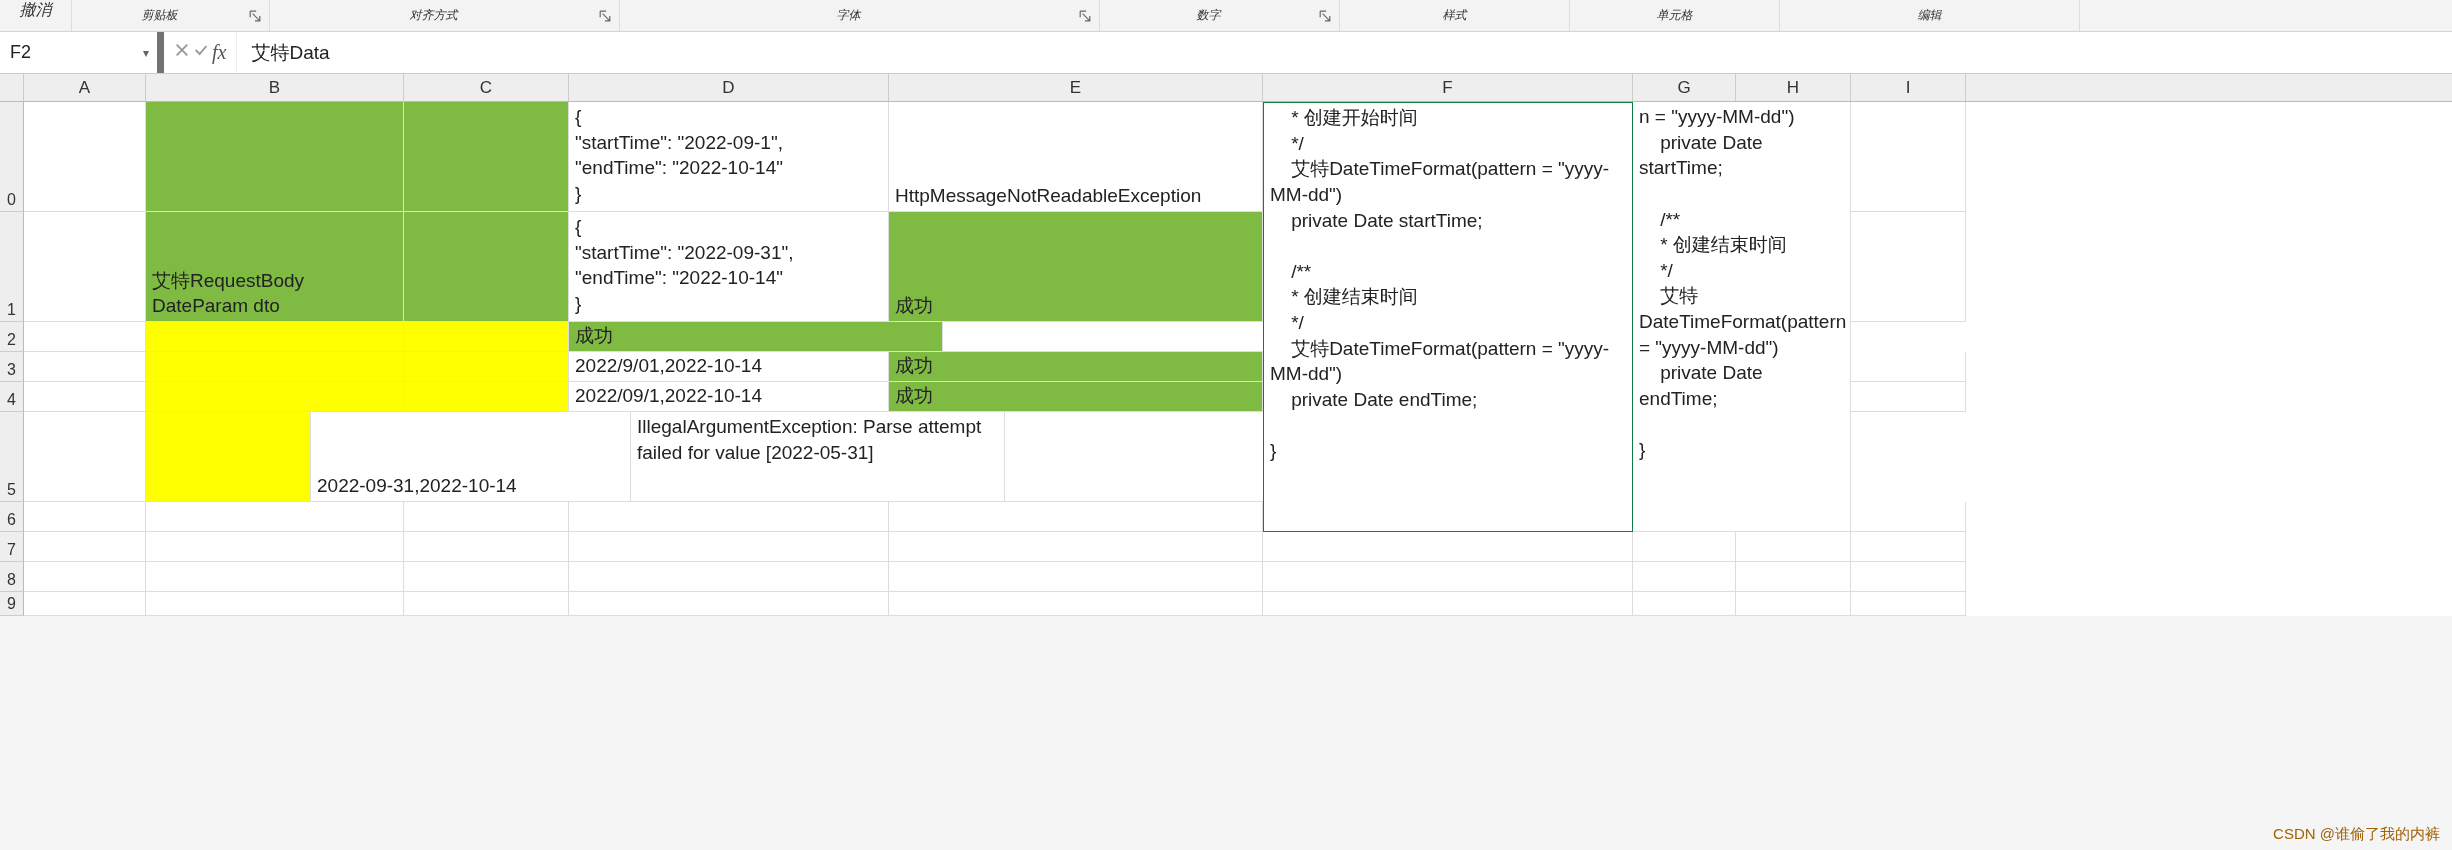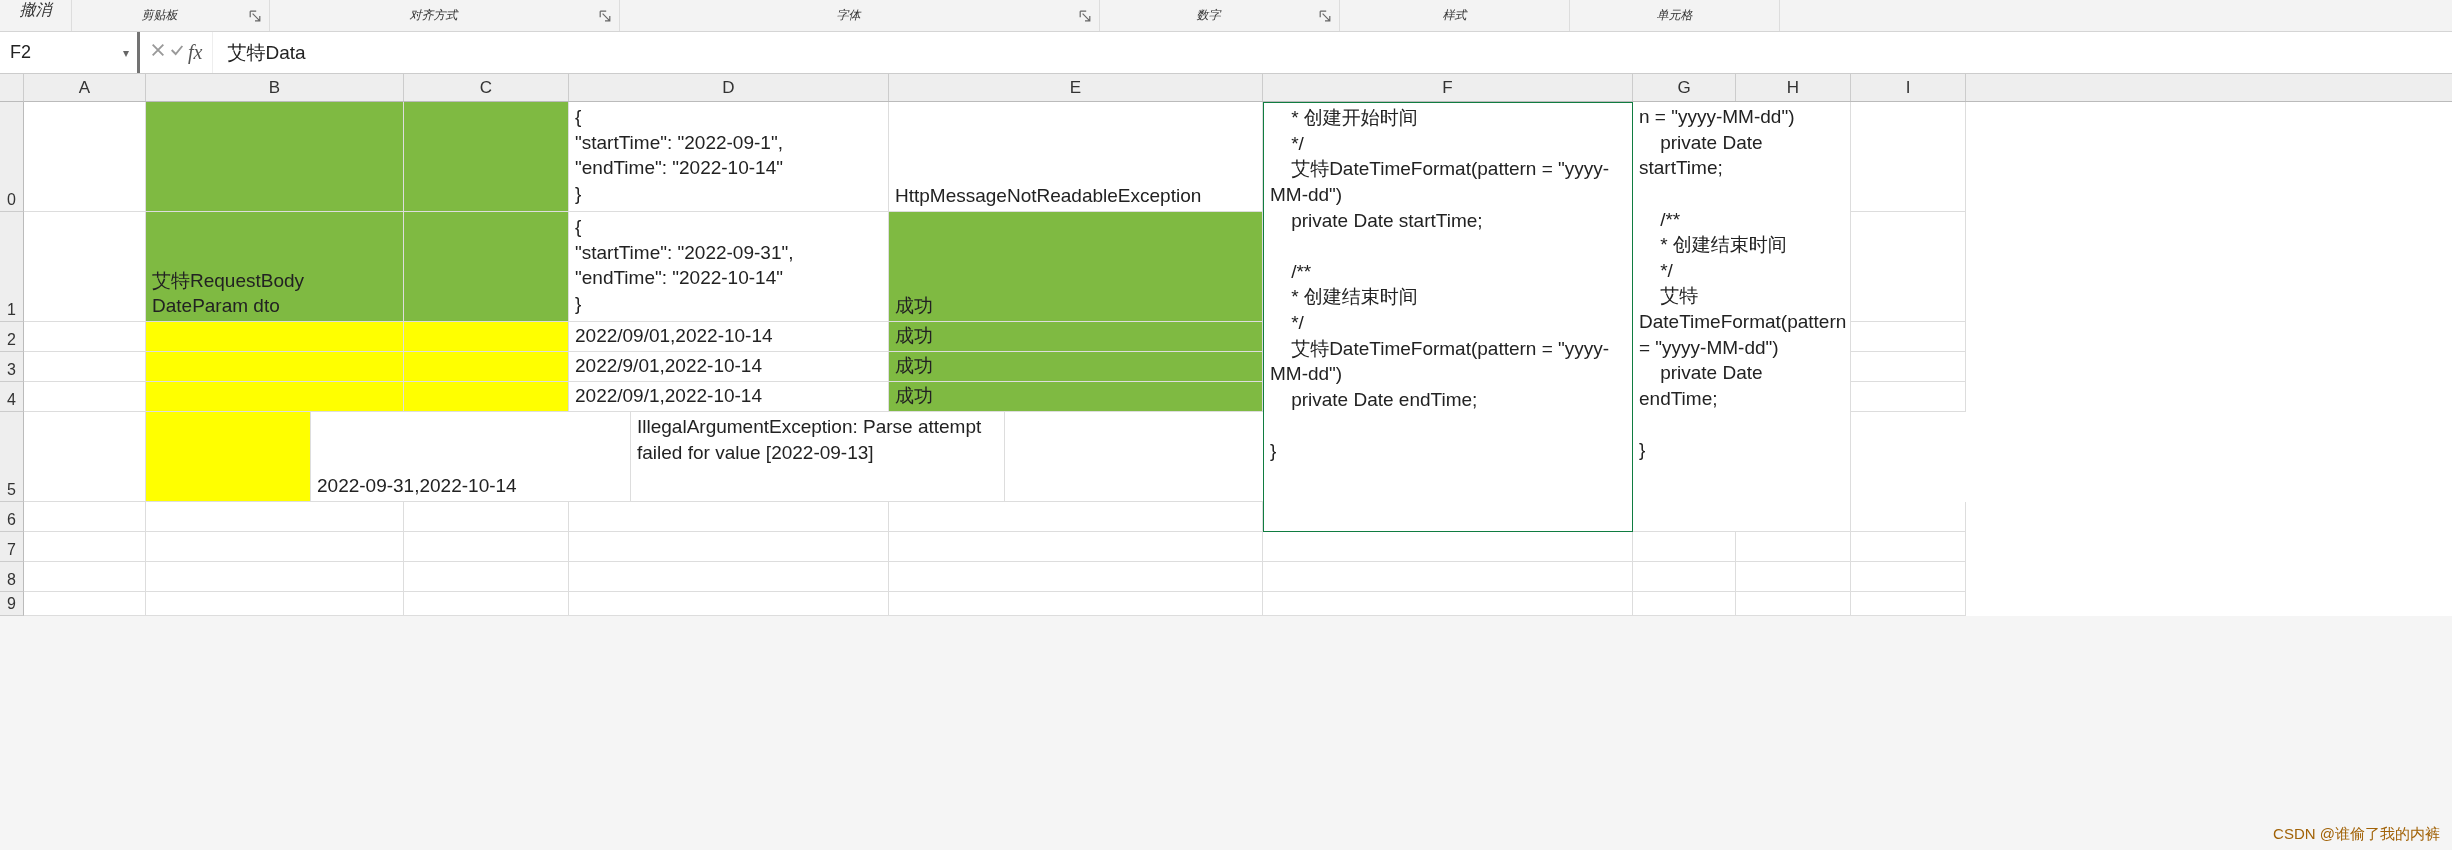--- a/index.html
+++ b/index.html
@@ -46,24 +46,24 @@
     
     
     .formulabar {
       display: flex;
       align-items: center;
       background: #fff;
       border-bottom: 1px solid #ccc;
       height: 42px;
     }
     .name-box {
-      width: 140px;
-      display: flex;
-      align-items: center;
-      border-right: 3px solid #737373;
+      width: 164px;
+      display: flex;
+      align-items: center;
+      border-right: 7px solid #737373;
       height: 100%;
       padding: 0 4px 0 10px;
       justify-content: space-between;
       font-size: 18px;
     }
     .name-dd { color: #666; font-size: 12px; padding: 0 4px; }
     .fb-btns {
       display: flex;
       align-items: center;
       padding: 0 10px;
@@ -196,20 +196,23 @@
       <svg viewBox="0 0 10 10">
           <path d="M1 1 L1 6 M1 1 L6 1 M3 3 L9 9 M9 5 L9 9 L5 9" stroke="#666" stroke-width="1" fill="none"></path>
         </svg>
     </span>
   </div>
   <div class="ribbon-group" style="width:230px">
     <span class="gl">样式</span>
   </div>
   <div class="ribbon-group" style="width:210px">
     <span class="gl">单元格</span>
+  </div>
+  <div class="ribbon-group" style="width:300px">
+    <span class="gl">编辑</span>
   </div>
 </div>
 
 <div class="formulabar">
   <div class="name-box">
     <span>F2</span>
     <span class="name-dd">▾</span>
   </div>
   <div class="fb-btns">
     <span class="x-icon">
@@ -297,21 +300,20 @@
       <div class="cell cG"></div>
       <div class="cell cH"></div>
       <div class="cell cI"></div>
     </div>
 
     <div class="row" style="height:30px">
       <div class="row-h">2</div>
       <div class="cell cA"></div>
       <div class="cell cB yellow"></div>
       <div class="cell cC yellow"></div>
-      <div class="cell cD">2022/09/01,2022-10-14</div>
       <div class="cell cE green">成功</div>
       <div class="cell cF"></div>
       <div class="cell cG"></div>
       <div class="cell cH"></div>
       <div class="cell cI"></div>
     </div>
 
     <div class="row" style="height:30px">
       <div class="row-h">3</div>
       <div class="cell cA"></div>
@@ -336,21 +338,21 @@
       <div class="cell cG"></div>
       <div class="cell cH"></div>
       <div class="cell cI"></div>
     </div>
 
     <div class="row" style="height:90px">
       <div class="row-h">5</div>
       <div class="cell cA"></div>
       <div class="cell cC yellow"></div>
       <div class="cell cD">2022-09-31,2022-10-14</div>
-      <div class="cell cE top">IllegalArgumentException: Parse attempt failed for value [2022-09-13]</div>
+      <div class="cell cE top">IllegalArgumentException: Parse attempt failed for value [2022-05-31]</div>
       <div class="cell cF"></div>
       <div class="cell cG"></div>
       <div class="cell cH"></div>
       <div class="cell cI"></div>
     </div>
 
     <div class="row" style="height:30px">
       <div class="row-h">6</div>
       <div class="cell cA"></div>
         <div class="cell cB"></div>

